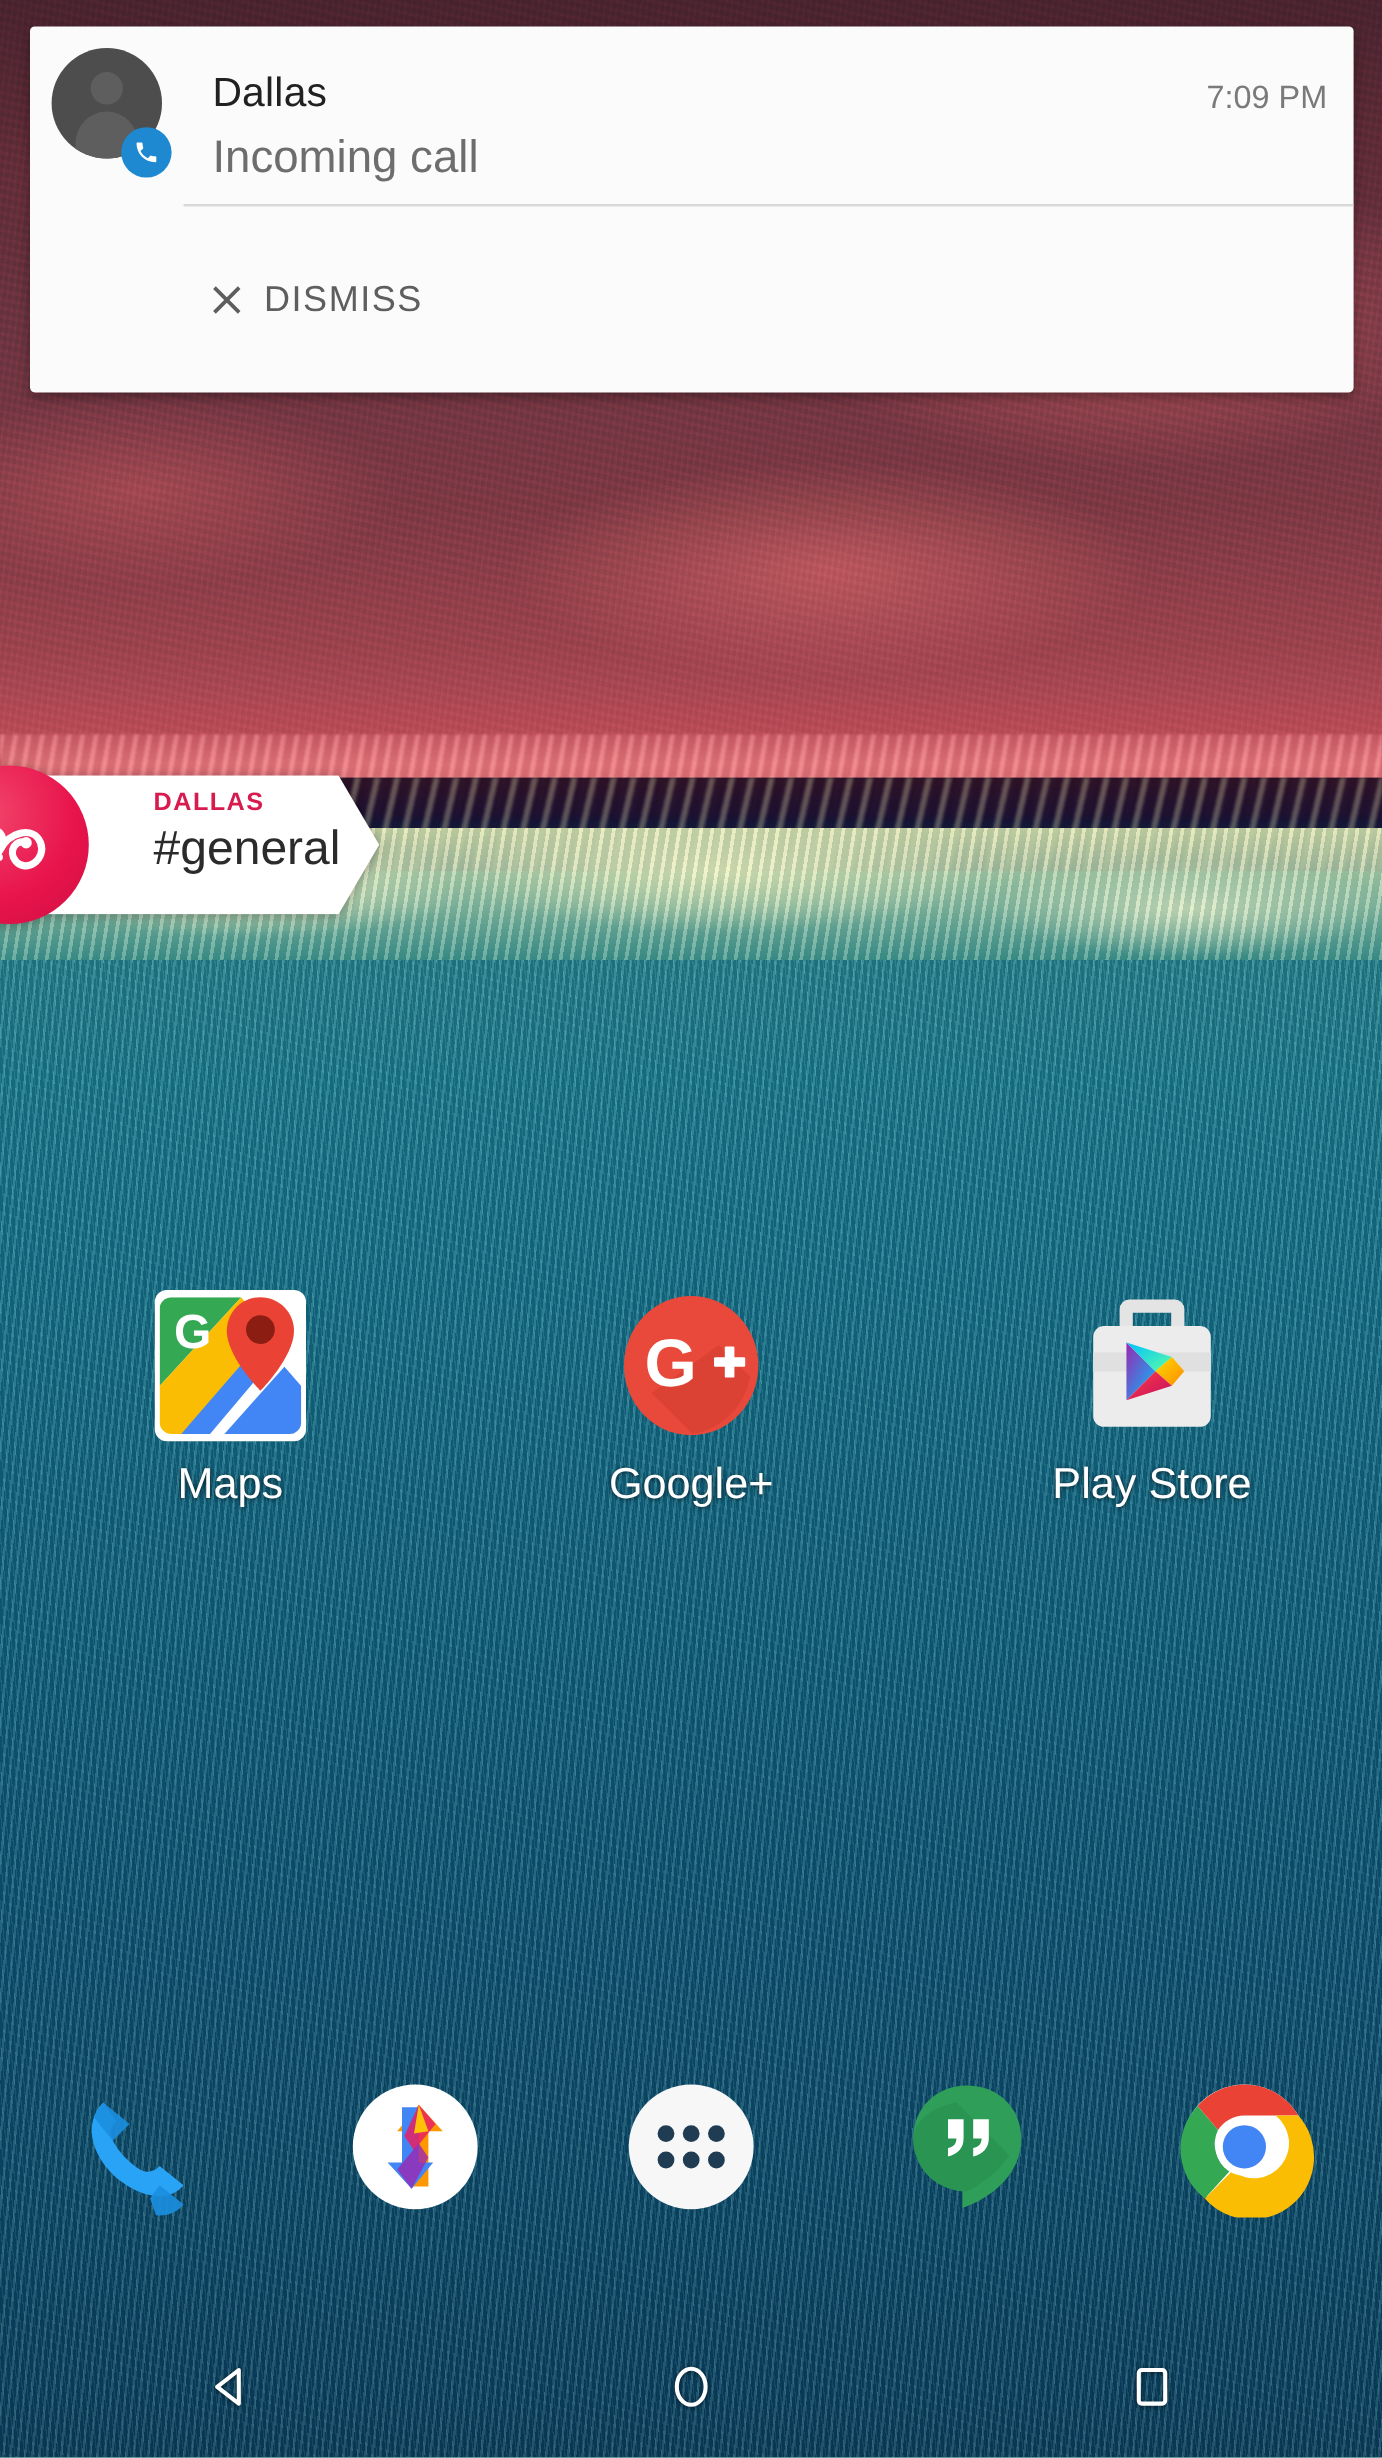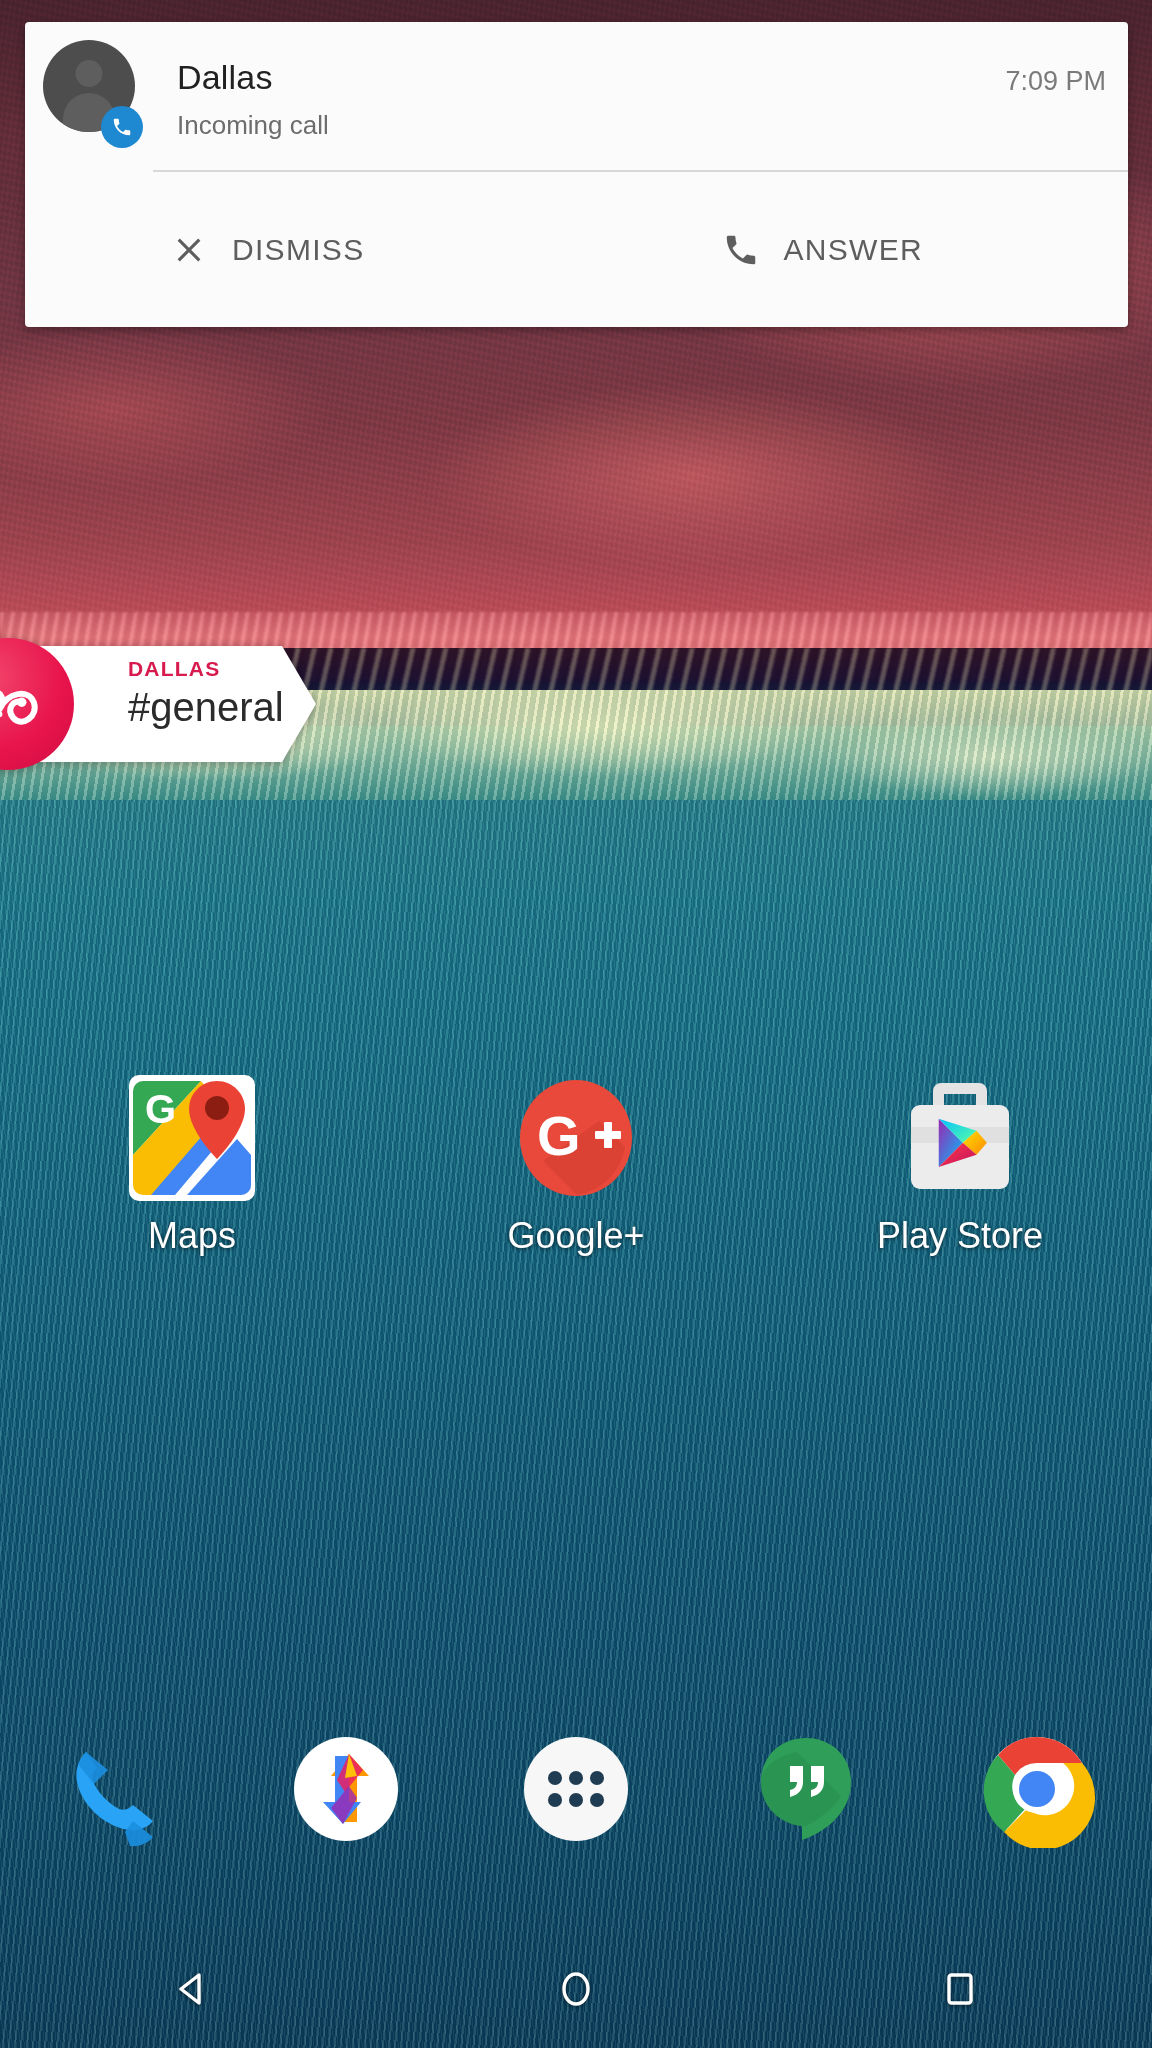--- a/index.html
+++ b/index.html
@@ -119,39 +119,39 @@
     display:flex; align-items:center; justify-content:center;
   }
   .call-badge svg { width: 22px; height: 22px; fill: #ffffff; }
 
   .notif-title {
     position:absolute; left: 152px; top: 36px;
     font-size: 34px; color: #212121; font-weight: 400; letter-spacing: .2px;
   }
   .notif-text {
     position:absolute; left: 152px; top: 88px;
-    font-size: 26px; color: #6d6d6d; font-weight: 400;
+    font-size: 38px; color: #6d6d6d; font-weight: 400;
   }
   .notif-time {
     position:absolute; right: 22px; top: 44px;
     font-size: 27px; color: #7a7a7a;
   }
 
   .notif-divider {
     position:absolute; left: 128px; right: 0; top: 148px;
     height: 2px; background: #d8d8d8;
   }
 
   .notif-actions {
     position:absolute; left: 0; right: 0; top: 150px; height: 155px;
     display: flex;
   }
   .notif-action {
     flex: 1; display: flex; align-items: center;
-    padding-left: 145px; gap: 24px; cursor: pointer;
+    padding-left: 145px; gap: 12px; cursor: pointer;
   }
   .notif-action .act-ico { width: 38px; height: 38px; display:flex; align-items:center; justify-content:center; }
   .notif-action .act-ico svg { fill: #5e5e5e; }
   .notif-action .act-label {
     font-size: 30px; color: #5e5e5e; letter-spacing: 1.3px; font-weight: 400;
   }
 
   
   #channel-badge {
     position: absolute; left: -58px; top: 638px;
@@ -264,28 +264,20 @@
 
       <div class="notif-action">
         <span class="act-ico">
           <svg viewBox="0 0 24 24" width="38" height="38" aria-hidden="true">
             <path d="M19.2 6.2l-1.4-1.4L12 10.6 6.2 4.8 4.8 6.2 10.6 12l-5.8 5.8 1.4 1.4L12 13.4l5.8 5.8 1.4-1.4L13.4 12z"></path>
           </svg>
         </span>
         <span class="act-label">DISMISS</span>
       </div>
 
-      <div class="notif-action">
-        <span class="act-ico">
-          <svg viewBox="0 0 24 24" width="38" height="38" aria-hidden="true">
-            <path d="M6.6 10.8c1.4 2.8 3.8 5.1 6.6 6.6l2.2-2.2c.3-.3.7-.4 1-.2 1.2.4 2.4.6 3.6.6.6 0 1 .4 1 1V20c0 .6-.4 1-1 1C10.6 21 3 13.4 3 4c0-.6.4-1 1-1h3.5c.6 0 1 .4 1 1 0 1.3.2 2.5.6 3.6.1.4 0 .8-.2 1l-2.3 2.2z"></path>
-          </svg>
-        </span>
-        <span class="act-label">ANSWER</span>
-      </div>
 
     </div>
   </div>
 
   <div id="channel-badge">
     <div class="badge-circle">
       <svg viewBox="0 0 100 100" aria-hidden="true">
         <g fill="none" stroke="#ffffff" stroke-width="7" stroke-linecap="round">
           <path d="M14 38 C10 58, 30 70, 40 56 C50 42, 36 30, 28 38 C20 46, 26 62, 40 62"></path>
           <path d="M40 56 C50 36, 74 32, 80 48 C86 64, 66 78, 56 66 C48 56, 56 44, 66 48"></path>

